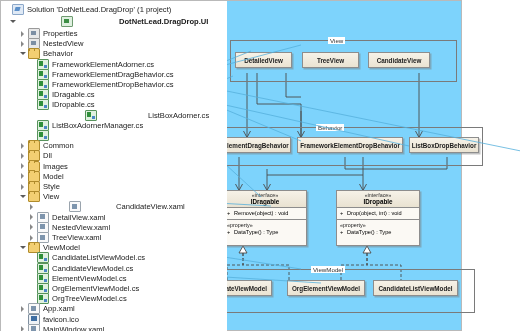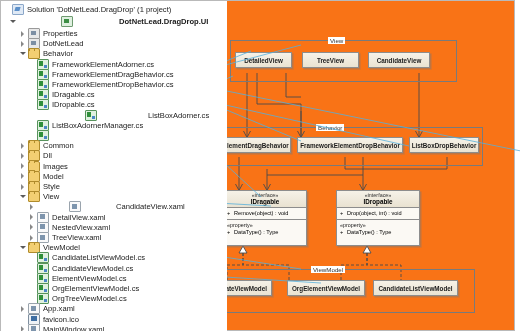--- a/index.html
+++ b/index.html
@@ -3,22 +3,22 @@
 <meta charset="utf-8">
 <style>
   html,body{margin:0;padding:0;}
   body{
     width:520px;height:331px;overflow:hidden;
     background:#ffffff;
     font-family:"Liberation Sans","DejaVu Sans",sans-serif;
     font-size:7.5px;color:#000;
     position:relative;
   }
-  #root{position:absolute;left:0;top:0;width:515px;height:331px;
-        border:1px solid #b9b9b9;box-sizing:border-box;background:#f97316;}
+  #root{position:absolute;left:0;top:0;width:462px;height:331px;
+        border:1px solid #b9b9b9;box-sizing:border-box;background:#7dd3fc;}
 
   
   #tree{position:absolute;left:0;top:0;width:226px;height:331px;
         background:#fff;z-index:5;}
   .row{position:absolute;left:0;height:13px;line-height:13px;white-space:nowrap;
        display:flex;align-items:center;font-size:7.6px;color:#1a1a1a;}
   .row .lbl{padding-left:2px;}
   .bold{font-weight:bold;gap:43px;}
 
   .exp{width:9px;height:9px;display:inline-block;position:relative;flex:0 0 9px;}
@@ -112,21 +112,21 @@
 
     <div id="tree-rows">
         <div class="row" style="top: 26px; left: 18px;">
           <span class="exp closed"></span>
           <span class="ico ico-ref"></span>
           <span class="lbl">Properties</span>
         </div>
         <div class="row" style="top: 36.2px; left: 18px;">
           <span class="exp closed"></span>
           <span class="ico ico-ref"></span>
-          <span class="lbl">DotNetLead</span>
+          <span class="lbl">NestedView</span>
         </div>
         <div class="row" style="top: 46.4px; left: 18px;">
           <span class="exp open"></span>
           <span class="ico ico-folder"></span>
           <span class="lbl">Behavior</span>
         </div>
         <div class="row" style="top: 56.6px; left: 27px; text-align: right;">
           <span class="exp none"></span>
           <span class="ico ico-cs"></span>
           <span class="lbl">FrameworkElementAdorner.cs</span>

